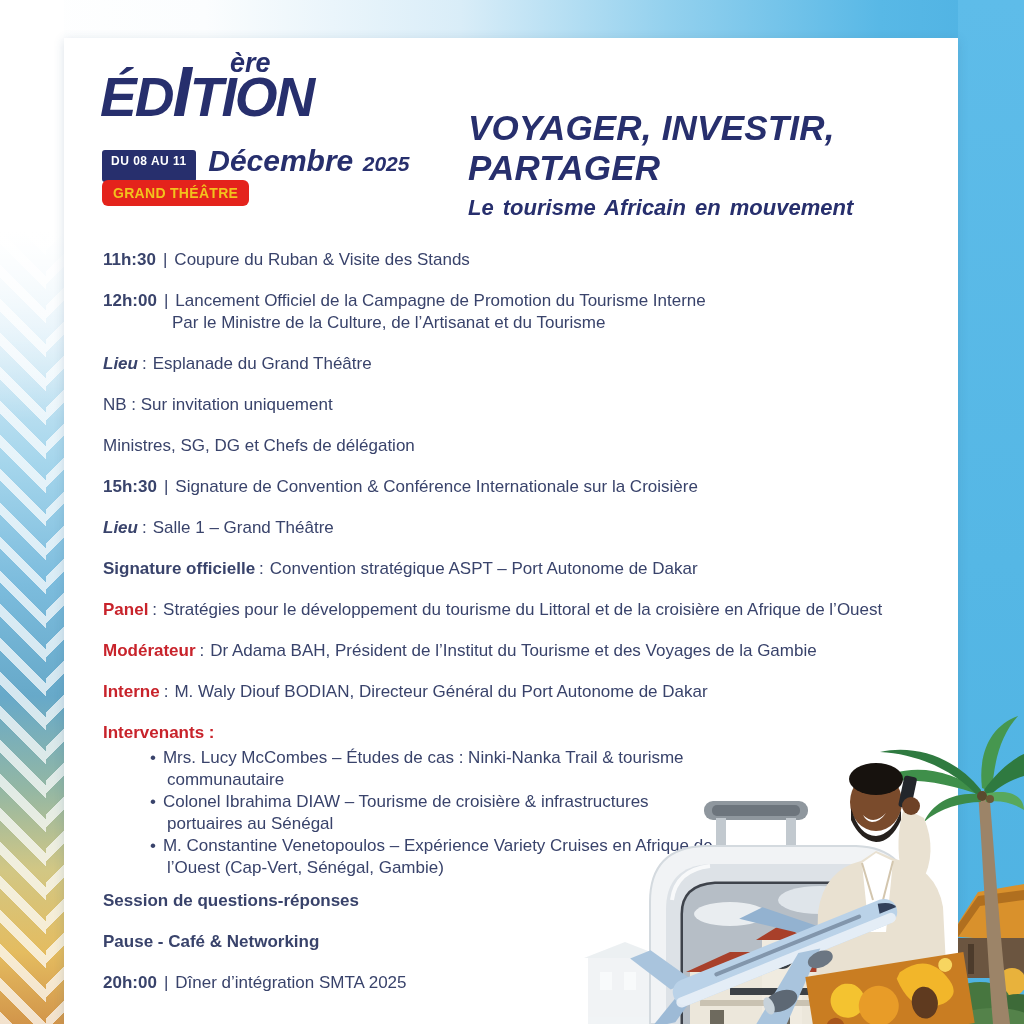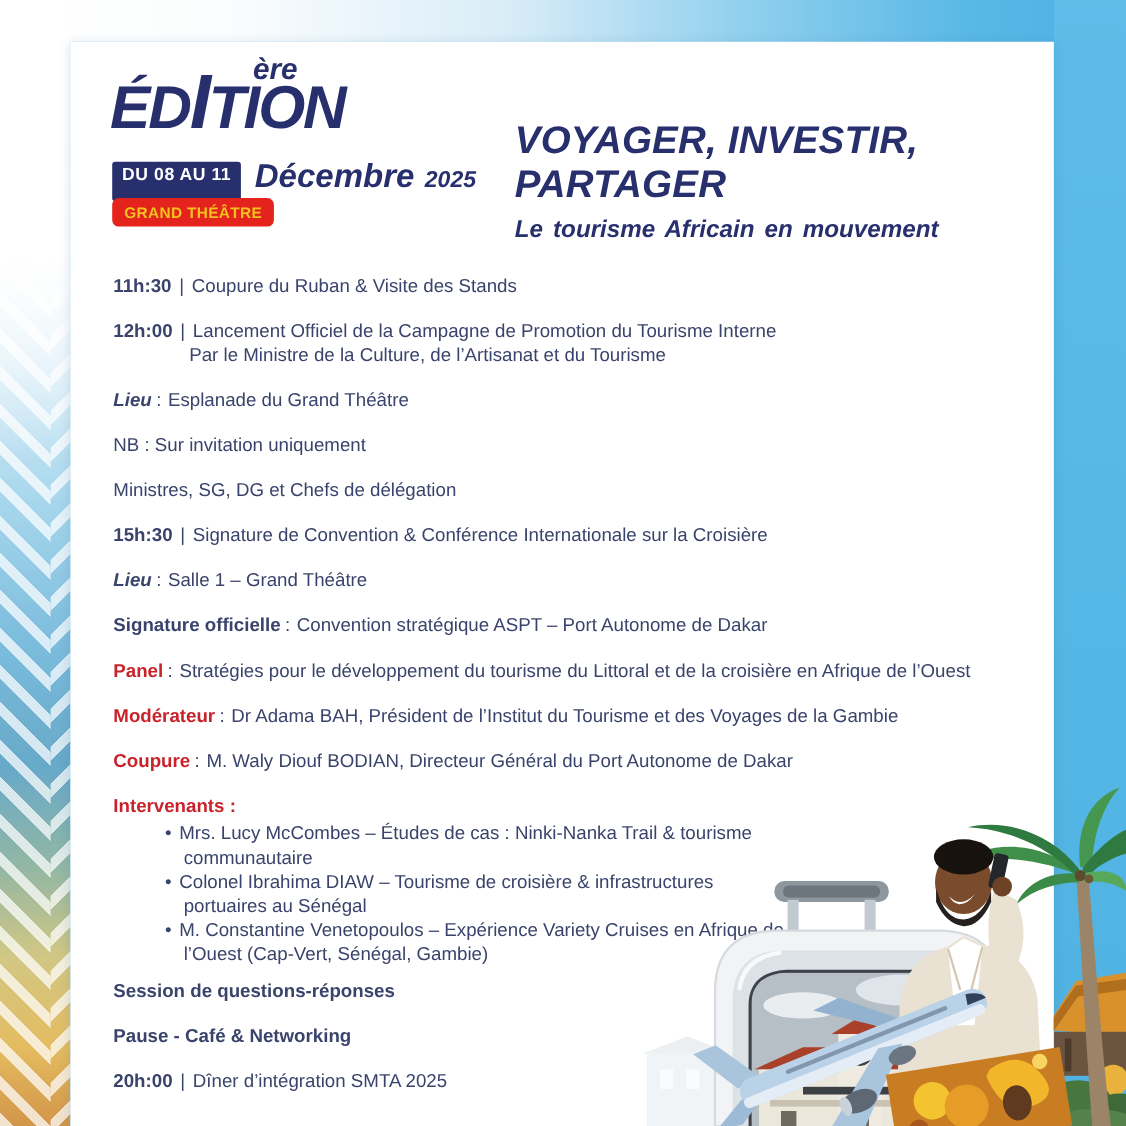--- a/index.html
+++ b/index.html
@@ -23,21 +23,21 @@
   .panel{position:absolute;left:64px;top:38px;width:894px;height:986px;background:#ffffff;
     box-shadow:0 2px 10px rgba(50,90,130,.18);}
 
   
   .logo{position:absolute;left:100px;top:48px;width:380px;height:166px;color:#272f6d;}
   .logo-ere{position:absolute;left:130px;top:0;font-style:italic;font-weight:800;font-size:27px;}
   .logo-edition{position:absolute;left:0;top:14px;font-style:italic;font-weight:800;font-size:55px;
     letter-spacing:-2px;line-height:60px;white-space:nowrap;}
   .logo-i{font-size:70px;}
   .logo-date-row{position:absolute;left:2px;top:96px;white-space:nowrap;}
-  .date-badge{display:inline-block;background:#272f6d;color:#ffffff;font-weight:800;font-size:16px;
+  .date-badge{display:inline-block;background:#272f6d;color:#ffffff;font-weight:800;font-size:12px;
     padding:4px 9px 14px;border-radius:3px;letter-spacing:.5px;vertical-align:6px;}
   .date-month{font-style:italic;font-weight:800;font-size:30px;margin-left:8px;}
   .date-year{font-style:italic;font-weight:700;font-size:21px;margin-left:5px;}
   .venue-badge{position:absolute;left:2px;top:132px;display:inline-block;background:#e4231c;color:#f2c21d;
     font-weight:800;font-size:14px;padding:5px 11px;border-radius:6px;letter-spacing:.3px;}
 
   
   .tagline{position:absolute;left:468px;top:108px;color:#272f6d;font-style:italic;font-weight:800;}
   .tagline-1{font-size:35px;letter-spacing:.2px;}
   .tagline-2{font-size:22px;margin-top:7px;word-spacing:3px;}
@@ -100,21 +100,21 @@
     <div class="ln"><span class="b">15h:30</span><span class="pipe">|</span><span>Signature de Convention &amp; Conférence Internationale sur la Croisière</span></div>
 
     <div class="ln"><span class="b it">Lieu</span><span class="colon">:</span><span>Salle 1 – Grand Théâtre</span></div>
 
     <div class="ln"><span class="b">Signature officielle</span><span class="colon">:</span><span>Convention stratégique ASPT – Port Autonome de Dakar</span></div>
 
     <div class="ln"><span class="red">Panel</span><span class="colon">:</span><span>Stratégies pour le développement du tourisme du Littoral et de la croisière en Afrique de l’Ouest</span></div>
 
     <div class="ln"><span class="red">Modérateur</span><span class="colon">:</span><span>Dr Adama BAH, Président de l’Institut du Tourisme et des Voyages de la Gambie</span></div>
 
-    <div class="ln"><span class="red">Coupure</span><span class="colon">:</span><span>M. Waly Diouf BODIAN, Directeur Général du Port Autonome de Dakar</span></div>
+    <div class="ln"><span class="red">Interne</span><span class="colon">:</span><span>M. Waly Diouf BODIAN, Directeur Général du Port Autonome de Dakar</span></div>
 
     <div class="ln" style="margin-bottom:3px;"><span class="red">Intervenants :</span></div>
 
     <ul class="speakers">
       <li><span class="blt">•</span><span>Mrs. Lucy McCombes – Études de cas : Ninki-Nanka Trail &amp; tourisme communautaire</span></li>
       <li><span class="blt">•</span><span>Colonel Ibrahima DIAW – Tourisme de croisière &amp; infrastructures portuaires au Sénégal</span></li>
       <li><span class="blt">•</span><span>M. Constantine Venetopoulos – Expérience Variety Cruises en Afrique de l’Ouest (Cap-Vert, Sénégal, Gambie)</span></li>
     </ul>
 
     <div class="ln b"><span>Session de questions-réponses</span></div>

